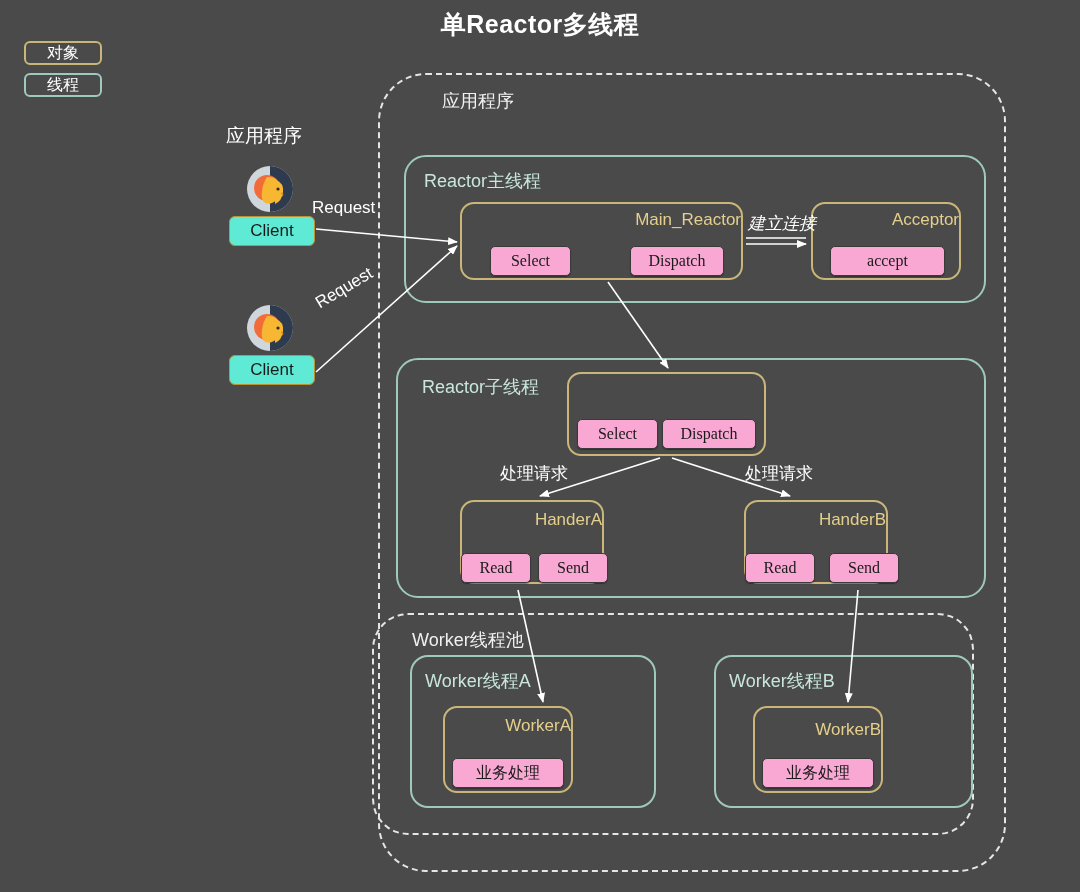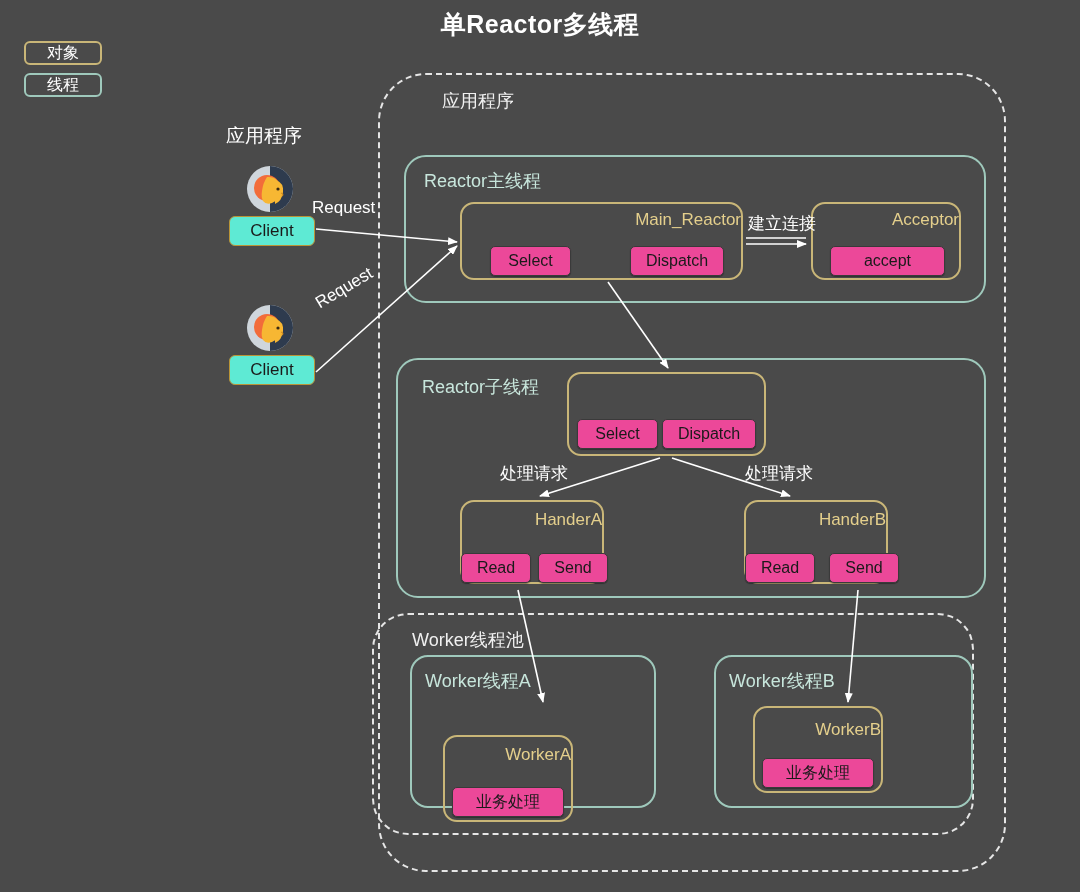--- a/index.html
+++ b/index.html
@@ -51,26 +51,27 @@
     border:2px solid #c9b678;border-radius:14px;
     background:transparent;
   }
   .obj-title{
     position:absolute;left:0;width:100%;text-align:right;
     color:#e4cf8c;font-size:17px;white-space:nowrap;
   }
   
   .btn{
     position:absolute;
-    background:#ec4899;color:#1a1a1a;
+    background:#f9a8d4;color:#1a1a1a;
     border:1px solid #3a3a3a;border-radius:5px;
     font-size:16px;
     display:flex;align-items:center;justify-content:center;
     height:28px;white-space:nowrap;
     box-shadow:0 1px 1px rgba(0,0,0,.35);
+    font-family:Liberation Serif, serif;
   }
 
   
   .client-label{
     background:#5eead4;border:1.5px solid #b99437;border-radius:6px;
     color:#1a1a1a;font-size:17px;
     display:flex;align-items:center;justify-content:center;
     width:86px;height:30px;
   }
   .avatar{width:46px;height:46px;}
@@ -167,21 +168,21 @@
   <div class="btn" style="left:83px;top:51px;width:68px;">Send</div>
 </div>
 
 <div class="abs dashed-group" style="left:372px;top:613px;width:602px;height:222px;border-radius:36px;">
   <span class="grp-label" style="left:38px;top:13px;">Worker线程池</span>
 </div>
 
 <div class="abs thread-group" style="left:410px;top:655px;width:246px;height:153px;border-radius:18px;">
   <span class="grp-label" style="left:13px;top:12px;">Worker线程A</span>
 </div>
-<div class="abs obj-box" style="left:443px;top:706px;width:130px;height:87px;margin-top:29px;">
+<div class="abs obj-box" style="left:443px;top:706px;width:130px;height:87px;">
   <span class="obj-title" style="top:8px;">WorkerA</span>
   <div class="btn" style="left:7px;top:50px;width:110px;">业务处理</div>
 </div>
 
 <div class="abs thread-group" style="left:714px;top:655px;width:259px;height:153px;border-radius:18px;">
   <span class="grp-label" style="left:13px;top:12px;">Worker线程B</span>
 </div>
 <div class="abs obj-box" style="left:753px;top:706px;width:130px;height:87px;">
   <span class="obj-title" style="top:12px;">WorkerB</span>
   <div class="btn" style="left:7px;top:50px;width:110px;">业务处理</div>
@@ -207,15 +208,15 @@
 
   <line x1="672" y1="458" x2="790" y2="496" stroke="#ffffff" stroke-width="1.6" marker-end="url(#arw)"></line>
 
   <line x1="518" y1="590" x2="543" y2="702" stroke="#ffffff" stroke-width="1.6" marker-end="url(#arw)"></line>
 
   <line x1="858" y1="590" x2="848" y2="702" stroke="#ffffff" stroke-width="1.6" marker-end="url(#arw)"></line>
 </svg>
 
 <div class="abs edge-label" style="left:312px;top:198px;">Request</div>
 <div class="abs edge-label" style="left:312px;top:296px;transform:rotate(-31deg);transform-origin:left top;">Request</div>
-<div class="abs edge-label cn" style="left:748px;top:212px;">建立连接</div>
+<div class="abs edge-label cn" style="left:748px;top:212px;font-style:italic;">建立连接</div>
 <div class="abs edge-label cn" style="left:500px;top:462px;">处理请求</div>
 <div class="abs edge-label cn" style="left:745px;top:462px;">处理请求</div>
 
 </body></html>

